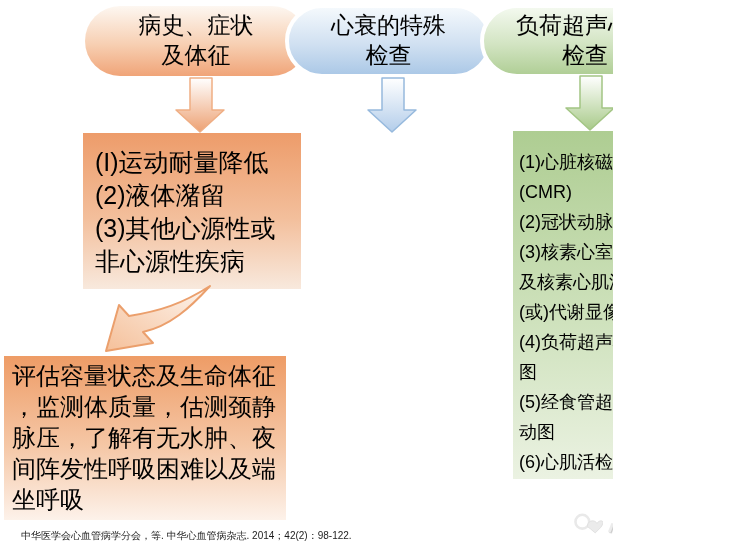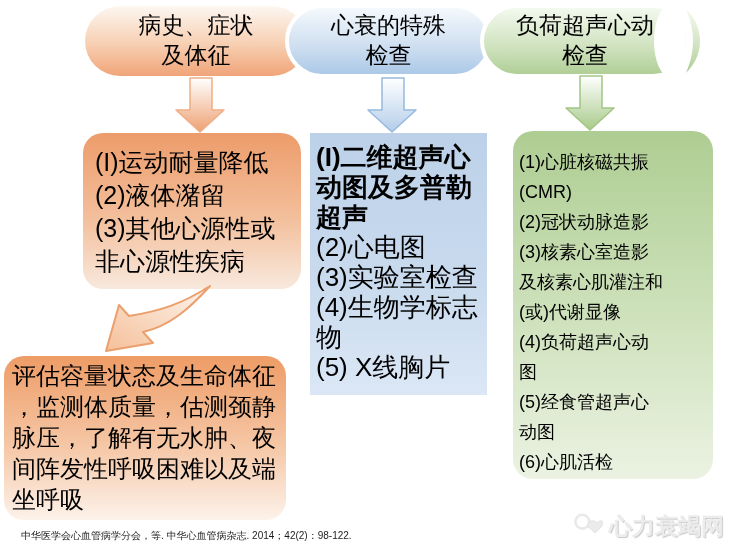--- a/index.html
+++ b/index.html
@@ -1,21 +1,21 @@
 <!DOCTYPE html>
 <html><head>
 <meta charset="utf-8">
 <style>
   html,body{margin:0;padding:0;background:#fff;}
   #canvas{
-    position:relative;width:730px;height:554px;background:#fff;overflow:hidden;
+    position:relative;width:613px;height:554px;background:#fff;overflow:hidden;
     font-family:"Liberation Sans","DejaVu Sans",sans-serif;color:#000;
   }
   .abs{position:absolute;}
-  .pre{white-space:pre-line;border-radius:20px;}
+  .pre{white-space:pre-line;}
   
   .pill-label{
     position:absolute;top:11px;text-align:center;font-size:23px;line-height:1.3;
     font-weight:400;color:#000;white-space:pre-line;z-index:5;
   }
   
   .box{position:absolute;box-sizing:border-box;color:#000;}
   .box-symptoms{
     left:83px;top:133px;width:218px;height:156px;
     background:linear-gradient(180deg,#ed9c6a 0%,#f3bf9c 55%,#f8e9dd 100%);
@@ -113,30 +113,20 @@
   <div class="pill-label" style="left:287px;width:203px;">心衰的特殊
 检查</div>
   <div class="pill-label" style="left:482px;width:206px;">负荷超声心动
 检查</div>
 
   <div class="box box-symptoms pre">(I)运动耐量降低
 (2)液体潴留
 (3)其他心源性或
 非心源性疾病</div>
 
-  <div class="box box-routine">
-    <div class="bold-item">(I)二维超声心
-动图及多普勒
-超声</div>
-    <div class="rest-items">(2)心电图
-(3)实验室检查
-(4)生物学标志
-物
-(5) X线胸片</div>
-  </div>
 
   <div class="box box-special pre">(1)心脏核磁共振
 (CMR)
 (2)冠状动脉造影
 (3)核素心室造影
 及核素心肌灌注和
 (或)代谢显像
 (4)负荷超声心动
 图
 (5)经食管超声心

